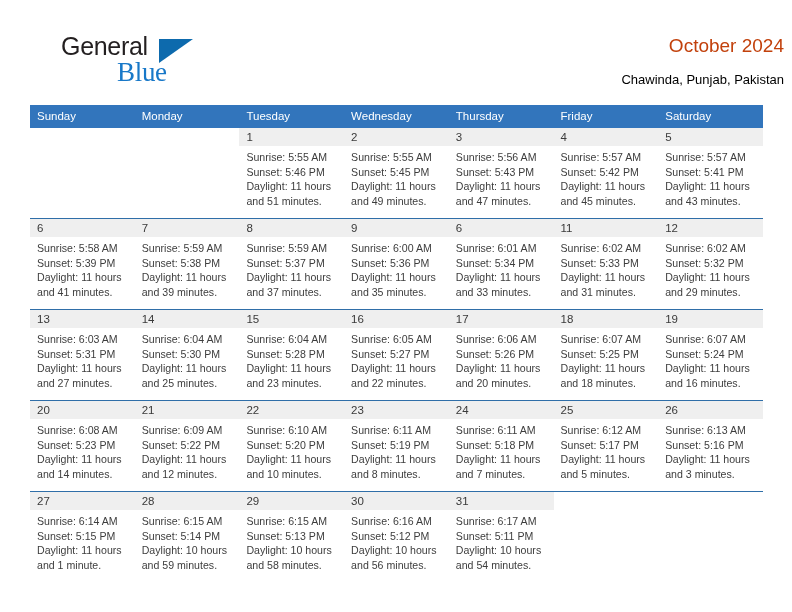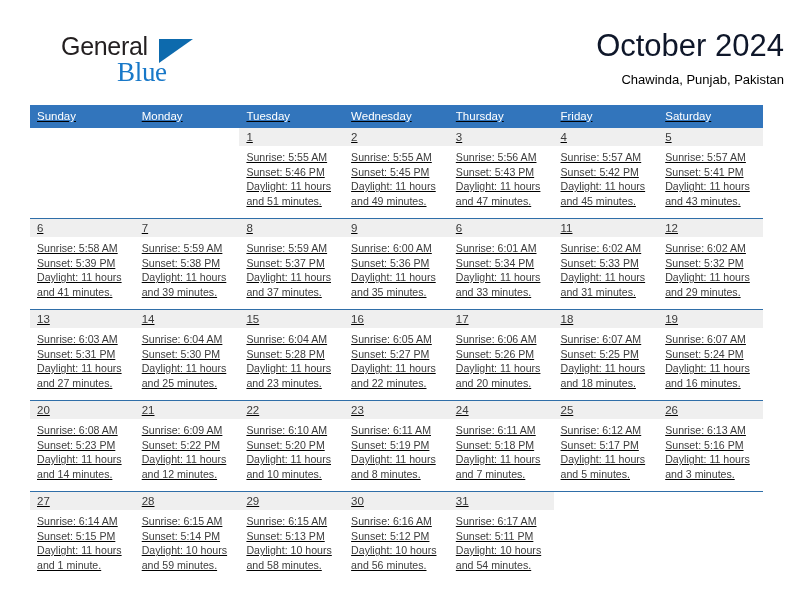--- a/index.html
+++ b/index.html
@@ -66,22 +66,22 @@
     border-bottom: 24px solid transparent;
   }
 
   .title-block {
     position: absolute;
     right: 36px;
     top: 30px;
     text-align: right;
   }
   .cal-title {
-    font-size: 31px;
-    color: #0f172a;
+    font-size: 19px;
+    color: #c2410c;
     line-height: 32px;
     white-space: nowrap;
   }
   .cal-subtitle {
     font-size: 13px;
     color: #000000;
     line-height: 20px;
     margin-top: 8px;
     white-space: nowrap;
   }
@@ -90,21 +90,20 @@
   .calendar {
     position: absolute;
     left: 30px;
     top: 105px;
     width: 733px;
   }
   table.cal-table {
     width: 733px;
     border-collapse: collapse;
     table-layout: fixed;
-    text-decoration: underline;
   }
   table.cal-table th {
     background: #3275bc;
     color: #ffffff;
     font-size: 11.5px;
     font-weight: normal;
     text-align: left;
     padding: 5px 0 6px 7px;
     height: 11px;
     border: none;

